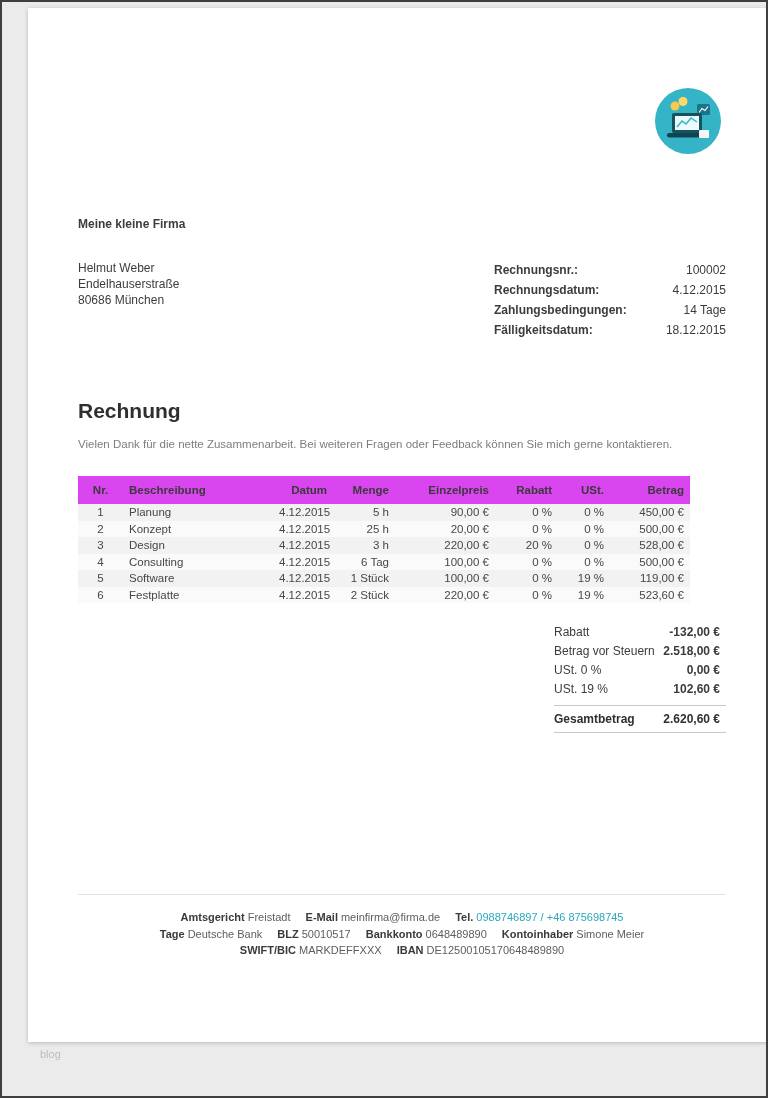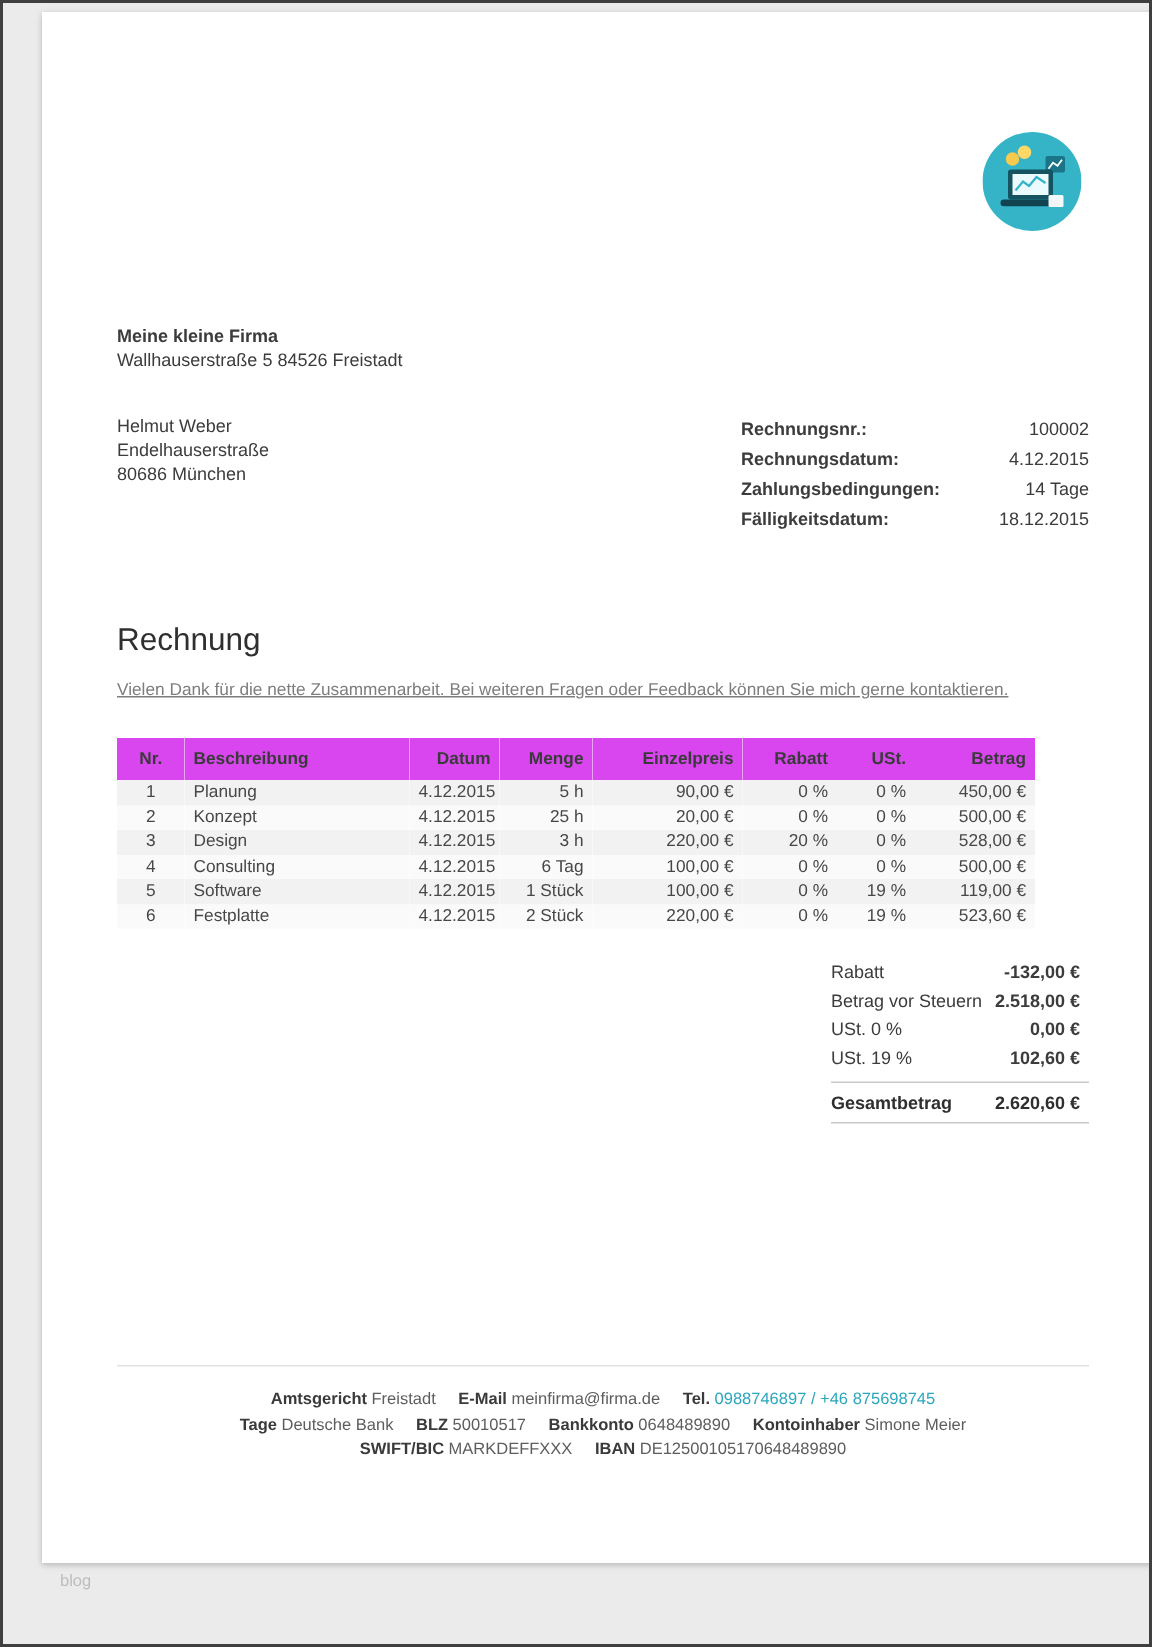--- a/index.html
+++ b/index.html
@@ -22,22 +22,22 @@
     padding:0 50px;
   }
   .logo{position:absolute;top:80px;right:55px;width:66px;height:66px;}
   .sender{margin-top:208px;font-size:12px;line-height:16px;}
   .sender-name{font-weight:bold;}
   .addr-row{display:flex;justify-content:space-between;margin-top:28px;}
   .recipient{font-size:12px;line-height:16px;}
   .meta{width:232px;font-size:12px;margin-left:24px;}
   .meta-row{display:flex;justify-content:space-between;line-height:20px;}
   .meta-label{font-weight:bold;}
-  .title{margin:58px 0 0;font-size:21px;font-weight:400;color:#2f2f2f;line-height:26px;}
-  .intro{margin:13px 0 0;font-size:11.5px;line-height:15px;color:#7d7d7d;text-decoration:underline;}
+  .title{margin:58px 0 0;font-size:21px;font-weight:700;color:#2f2f2f;line-height:26px;}
+  .intro{margin:13px 0 0;font-size:11.5px;line-height:15px;color:#7d7d7d;}
   table{border-collapse:collapse;width:612px;margin-top:24px;table-layout:fixed;}
   thead th{background:#d946ef;height:28px;font-size:11.5px;font-weight:bold;color:#3a3a3a;padding:0 6px;overflow:hidden;}
   tbody td{height:16.5px;font-size:11.5px;color:#474747;padding:0 6px;overflow:hidden;}
   tbody tr:nth-child(odd){background:#f2f2f2;}
   tbody tr:nth-child(even){background:#fafafa;}
   .c{text-align:center}.l{text-align:left}.r{text-align:right}
   .summary{width:172px;margin:20px 0 0 auto;font-size:12px;}
   .sum-row{display:flex;justify-content:space-between;line-height:19px;}
   .sum-value{padding-right:6px;font-weight:bold;}
   .total-row{display:flex;justify-content:space-between;margin-top:6px;border-top:1px solid #c8c8c8;border-bottom:1px solid #c8c8c8;padding:6px 0;font-weight:bold;font-size:12px;color:#2f2f2f;}
@@ -61,21 +61,20 @@
     <polyline points="44,24.5 47,20.5 50,22.5 53,18.5" stroke="#ffffff" stroke-width="1.2" fill="none"></polyline>
     <rect x="17" y="25" width="30" height="20" rx="2" fill="#14535f"></rect>
     <rect x="20" y="28" width="24" height="14" fill="#eafafd"></rect>
     <polyline points="22,39 27,33 31,36 36,30 42,34" stroke="#35b4c8" stroke-width="1.5" fill="none"></polyline>
     <rect x="12" y="45" width="40" height="4.5" rx="2.2" fill="#0f4450"></rect>
     <rect x="44" y="42" width="10" height="8" rx="1" fill="#ffffff" opacity="0.95"></rect>
   </svg>
 
   <div class="sender">
     <div class="sender-name">Meine kleine Firma</div>
-    <div class="sender-address">Wallhauserstraße 5 84526 Freistadt</div>
   </div>
 
   <div class="addr-row">
     <div class="recipient">
       <div>Helmut Weber</div>
       <div>Endelhauserstraße</div>
       <div>80686 München</div>
     </div>
     <div class="meta">
       <div class="meta-row">

